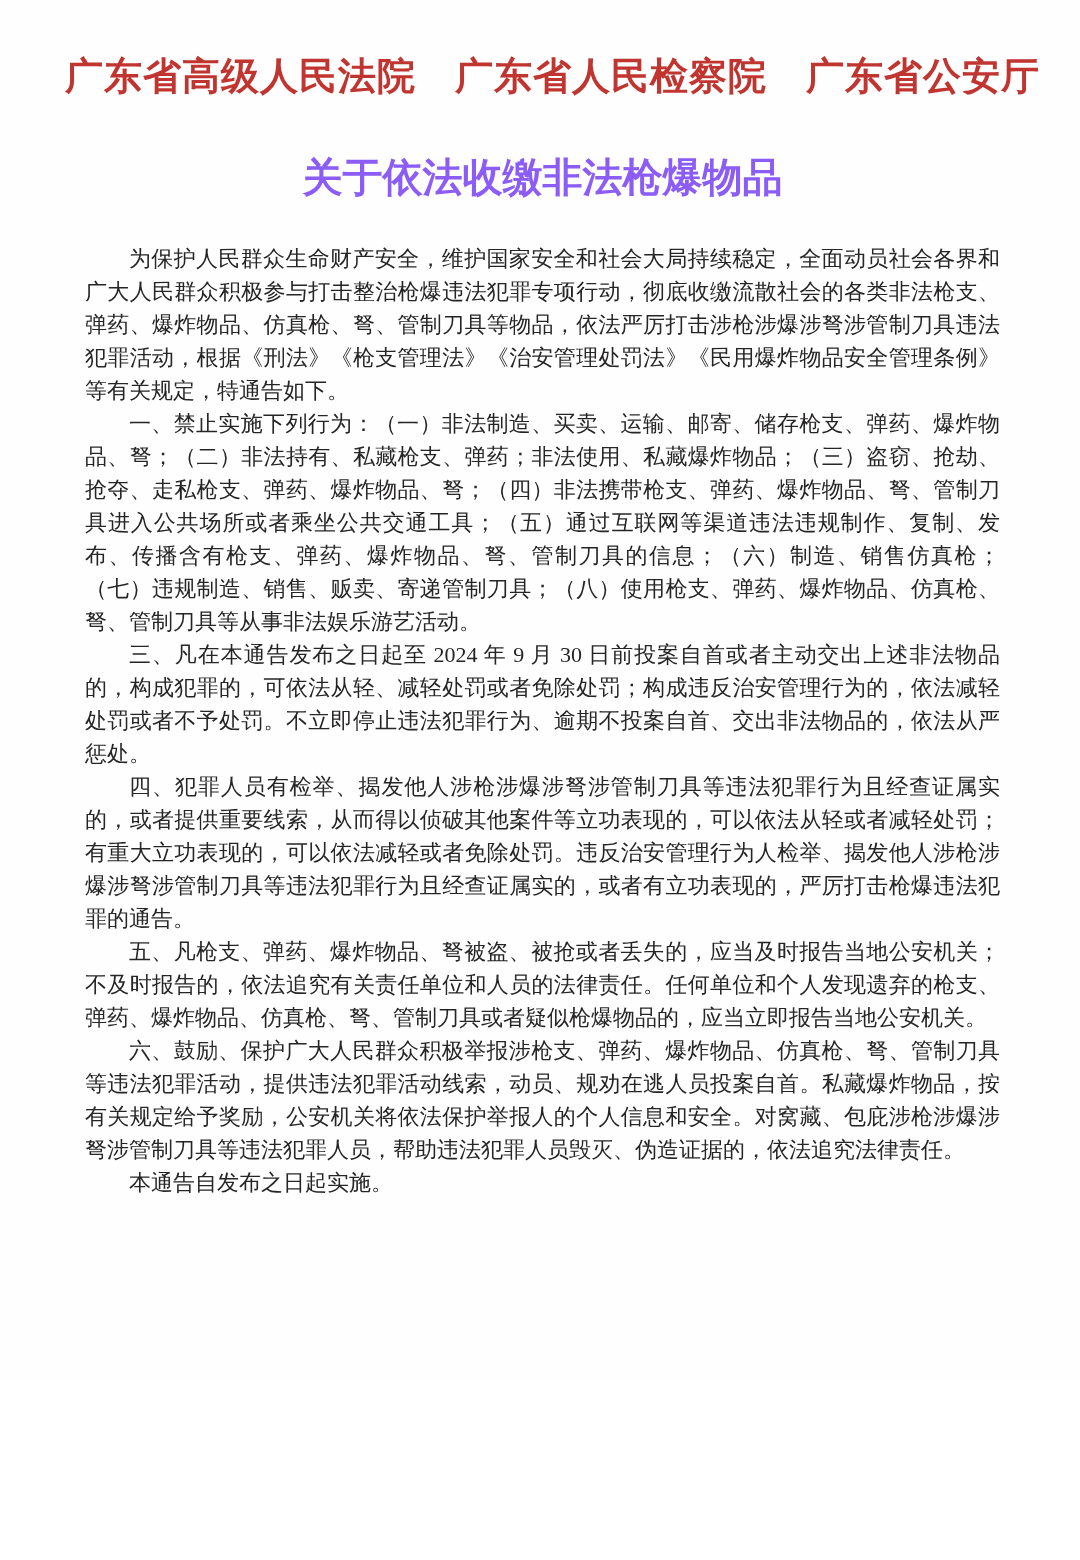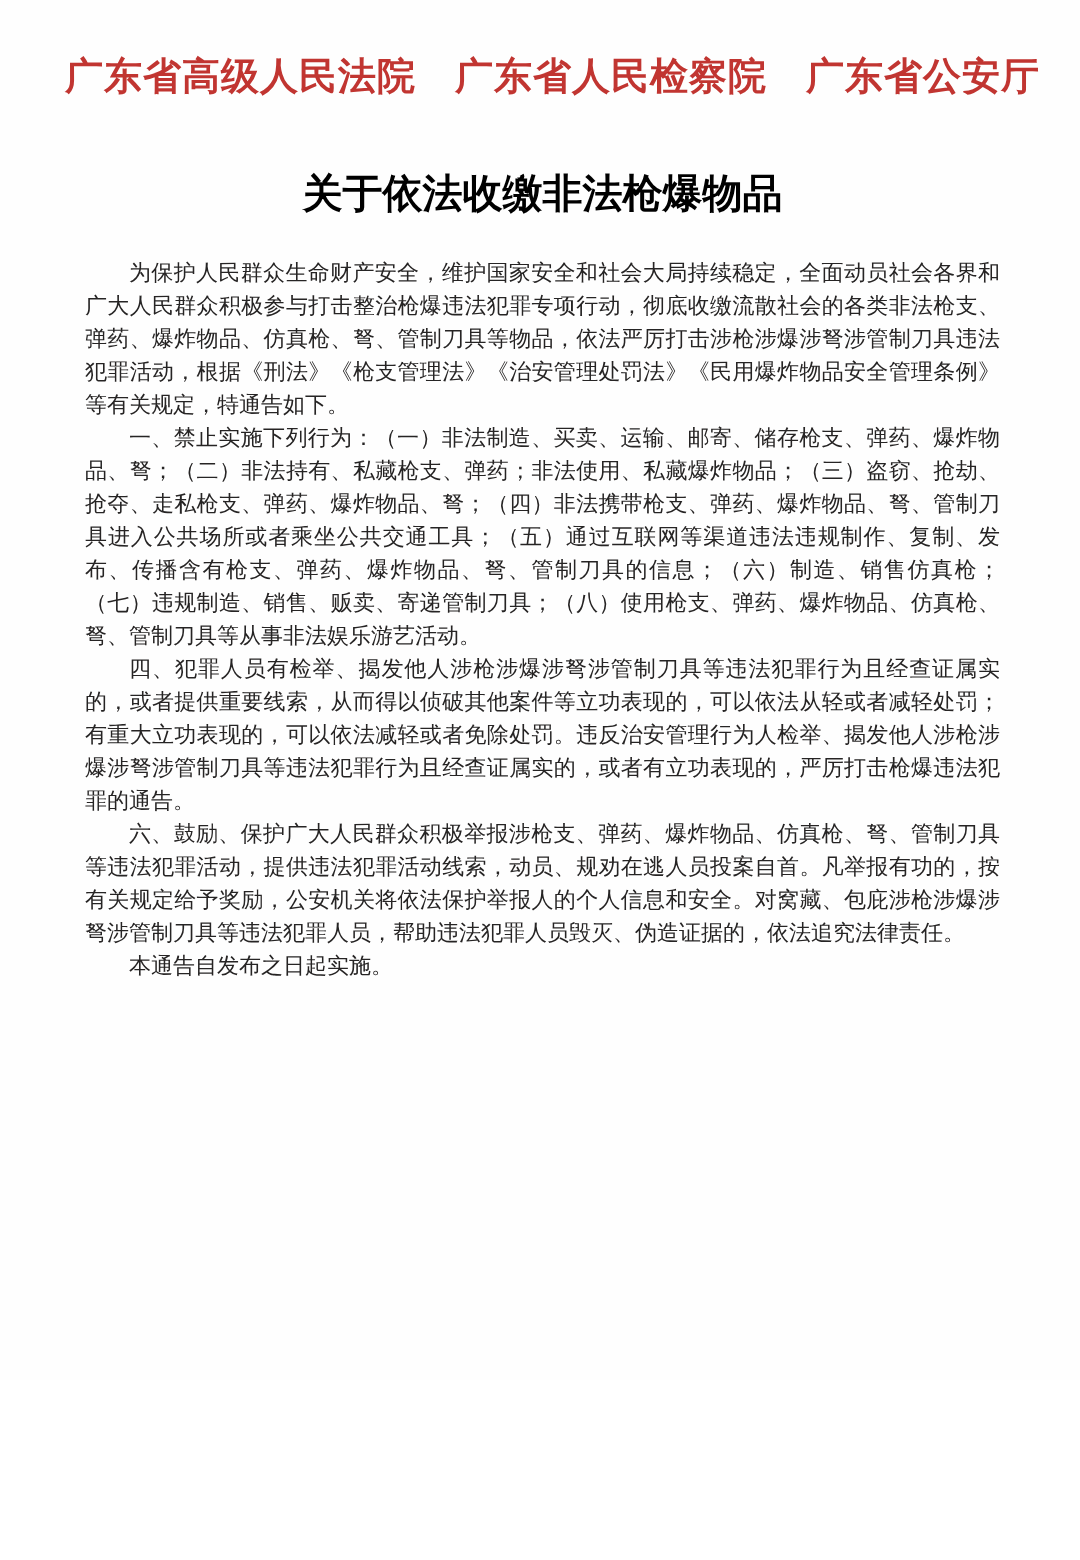--- a/index.html
+++ b/index.html
@@ -22,52 +22,53 @@
     text-align: center;
     font-size: 38px;
     font-weight: bold;
     color: #c13531;
     letter-spacing: 1px;
     line-height: 48px;
     margin: 0 -20px;
     white-space: nowrap;
   }
   .title {
-    margin-top: 64px;
+    margin-top: 48px;
     text-align: center;
-    color: #000000;
+    color: #8b5cf6;
     font-size: 40px;
     font-weight: bold;
     line-height: 60px;
   }
   .doc-body {
     margin-top: 34px;
     color: #262424;
     font-size: 22px;
     line-height: 33px;
     text-align: justify;
-    font-family: Liberation Mono, monospace;
   }
   .doc-body p {
     margin: 0;
     text-indent: 2em;
   }
 </style>
 </head>
 <body>
 
 <div class="page">
 
   <div class="issuers">广东省高级人民法院　广东省人民检察院　广东省公安厅</div>
 
   <div class="title">
     <div>关于依法收缴非法枪爆物品</div>
   </div>
 
   <div class="doc-body">
     <p>为保护人民群众生命财产安全，维护国家安全和社会大局持续稳定，全面动员社会各界和广大人民群众积极参与打击整治枪爆违法犯罪专项行动，彻底收缴流散社会的各类非法枪支、弹药、爆炸物品、仿真枪、弩、管制刀具等物品，依法严厉打击涉枪涉爆涉弩涉管制刀具违法犯罪活动，根据《刑法》《枪支管理法》《治安管理处罚法》《民用爆炸物品安全管理条例》等有关规定，特通告如下。</p>
     <p>一、禁止实施下列行为：（一）非法制造、买卖、运输、邮寄、储存枪支、弹药、爆炸物品、弩；（二）非法持有、私藏枪支、弹药；非法使用、私藏爆炸物品；（三）盗窃、抢劫、抢夺、走私枪支、弹药、爆炸物品、弩；（四）非法携带枪支、弹药、爆炸物品、弩、管制刀具进入公共场所或者乘坐公共交通工具；（五）通过互联网等渠道违法违规制作、复制、发布、传播含有枪支、弹药、爆炸物品、弩、管制刀具的信息；（六）制造、销售仿真枪；（七）违规制造、销售、贩卖、寄递管制刀具；（八）使用枪支、弹药、爆炸物品、仿真枪、弩、管制刀具等从事非法娱乐游艺活动。</p>
+    <p>三、凡在本通告发布之日起至 2024 年 9 月 30 日前投案自首或者主动交出上述非法物品的，构成犯罪的，可依法从轻、减轻处罚或者免除处罚；构成违反治安管理行为的，依法减轻处罚或者不予处罚。不立即停止违法犯罪行为、逾期不投案自首、交出非法物品的，依法从严惩处。</p>
     <p>四、犯罪人员有检举、揭发他人涉枪涉爆涉弩涉管制刀具等违法犯罪行为且经查证属实的，或者提供重要线索，从而得以侦破其他案件等立功表现的，可以依法从轻或者减轻处罚；有重大立功表现的，可以依法减轻或者免除处罚。违反治安管理行为人检举、揭发他人涉枪涉爆涉弩涉管制刀具等违法犯罪行为且经查证属实的，或者有立功表现的，严厉打击枪爆违法犯罪的通告。</p>
-    <p>六、鼓励、保护广大人民群众积极举报涉枪支、弹药、爆炸物品、仿真枪、弩、管制刀具等违法犯罪活动，提供违法犯罪活动线索，动员、规劝在逃人员投案自首。凡举报有功的，按有关规定给予奖励，公安机关将依法保护举报人的个人信息和安全。对窝藏、包庇涉枪涉爆涉弩涉管制刀具等违法犯罪人员，帮助违法犯罪人员毁灭、伪造证据的，依法追究法律责任。</p>
+    <p>五、凡枪支、弹药、爆炸物品、弩被盗、被抢或者丢失的，应当及时报告当地公安机关；不及时报告的，依法追究有关责任单位和人员的法律责任。任何单位和个人发现遗弃的枪支、弹药、爆炸物品、仿真枪、弩、管制刀具或者疑似枪爆物品的，应当立即报告当地公安机关。</p>
+    <p>六、鼓励、保护广大人民群众积极举报涉枪支、弹药、爆炸物品、仿真枪、弩、管制刀具等违法犯罪活动，提供违法犯罪活动线索，动员、规劝在逃人员投案自首。私藏爆炸物品，按有关规定给予奖励，公安机关将依法保护举报人的个人信息和安全。对窝藏、包庇涉枪涉爆涉弩涉管制刀具等违法犯罪人员，帮助违法犯罪人员毁灭、伪造证据的，依法追究法律责任。</p>
     <p>本通告自发布之日起实施。</p>
   </div>
 
 </div>
 
 </body></html>

